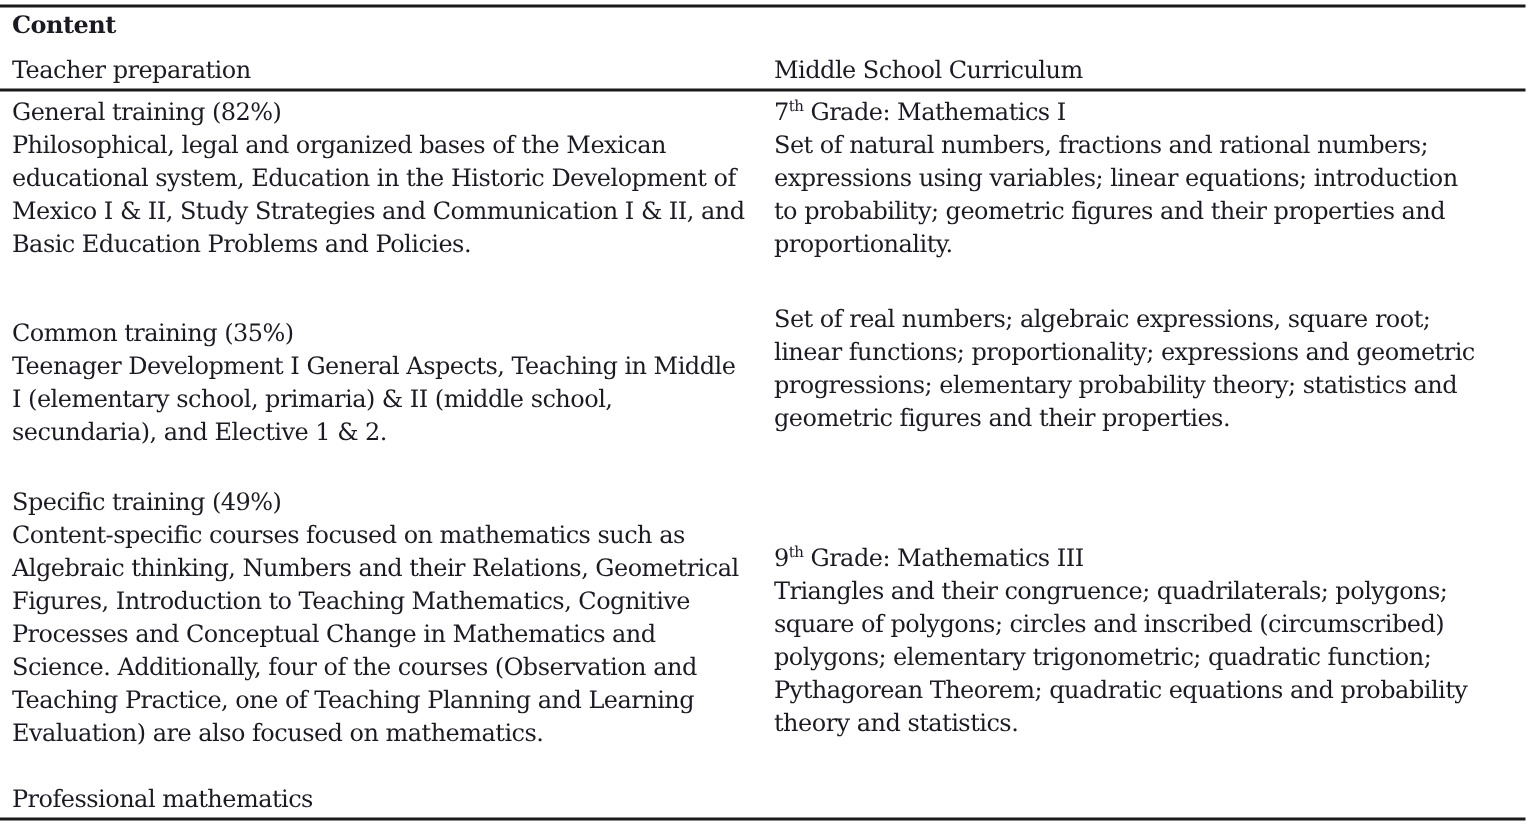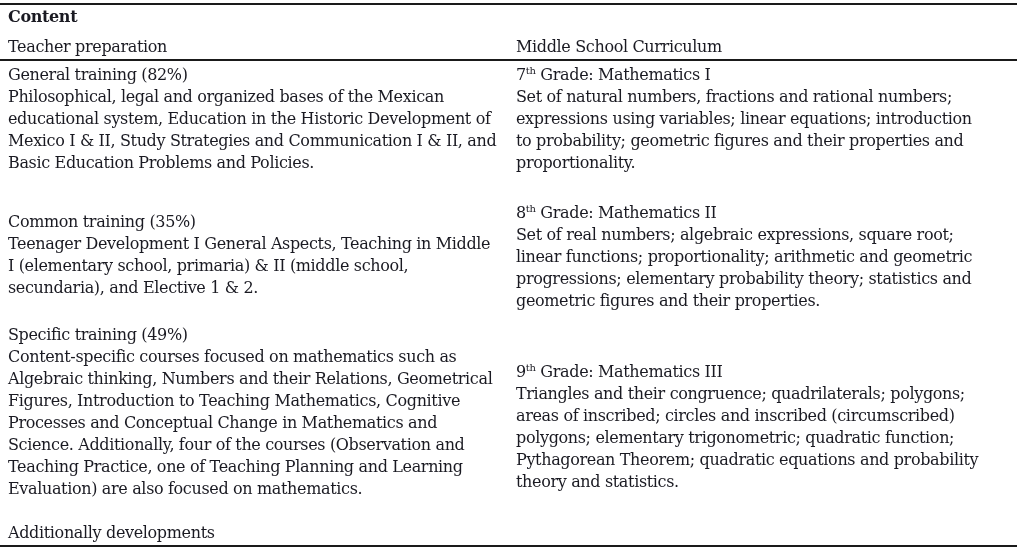--- a/index.html
+++ b/index.html
@@ -45,42 +45,41 @@
     <span class="line">proportionality.</span>
   </div>
 
   <div class="cell left" style="top:211px;">
     <span class="line">Common training (35%)</span>
     <span class="line">Teenager Development I General Aspects, Teaching in Middle</span>
     <span class="line">I (elementary school, primaria) &amp; II (middle school,</span>
     <span class="line">secundaria), and Elective 1 &amp; 2.</span>
   </div>
   <div class="cell right" style="top:202px;">
-    <span class="line"><span>8</span><sup>th</sup><span> Grade: Mathematics II</span></span>
     <span class="line">Set of real numbers; algebraic expressions, square root;</span>
-    <span class="line">linear functions; proportionality; arithmetic and geometric</span>
+    <span class="line">linear functions; proportionality; expressions and geometric</span>
     <span class="line">progressions; elementary probability theory; statistics and</span>
     <span class="line">geometric figures and their properties.</span>
   </div>
 
   <div class="cell left" style="top:324px;">
     <span class="line">Specific training (49%)</span>
     <span class="line">Content-specific courses focused on mathematics such as</span>
     <span class="line">Algebraic thinking, Numbers and their Relations, Geometrical</span>
     <span class="line">Figures, Introduction to Teaching Mathematics, Cognitive</span>
     <span class="line">Processes and Conceptual Change in Mathematics and</span>
     <span class="line">Science. Additionally, four of the courses (Observation and</span>
     <span class="line">Teaching Practice, one of Teaching Planning and Learning</span>
     <span class="line">Evaluation) are also focused on mathematics.</span>
   </div>
   <div class="cell right" style="top:361px;">
     <span class="line"><span>9</span><sup>th</sup><span> Grade: Mathematics III</span></span>
     <span class="line">Triangles and their congruence; quadrilaterals; polygons;</span>
-    <span class="line">areas of inscribed; circles and inscribed (circumscribed)</span>
+    <span class="line">square of polygons; circles and inscribed (circumscribed)</span>
     <span class="line">polygons; elementary trigonometric; quadratic function;</span>
     <span class="line">Pythagorean Theorem; quadratic equations and probability</span>
     <span class="line">theory and statistics.</span>
   </div>
 
-  <div class="cell left" style="top:522px;">Additionally developments</div>
+  <div class="cell left" style="top:522px;">Professional mathematics</div>
 
   <div class="rule" style="top:545px;"></div>
 </div>
 
 </body></html>

